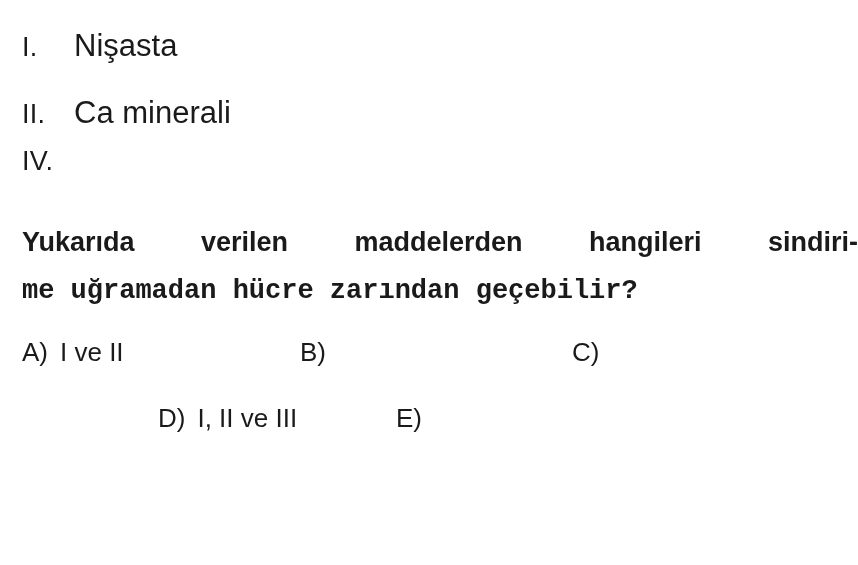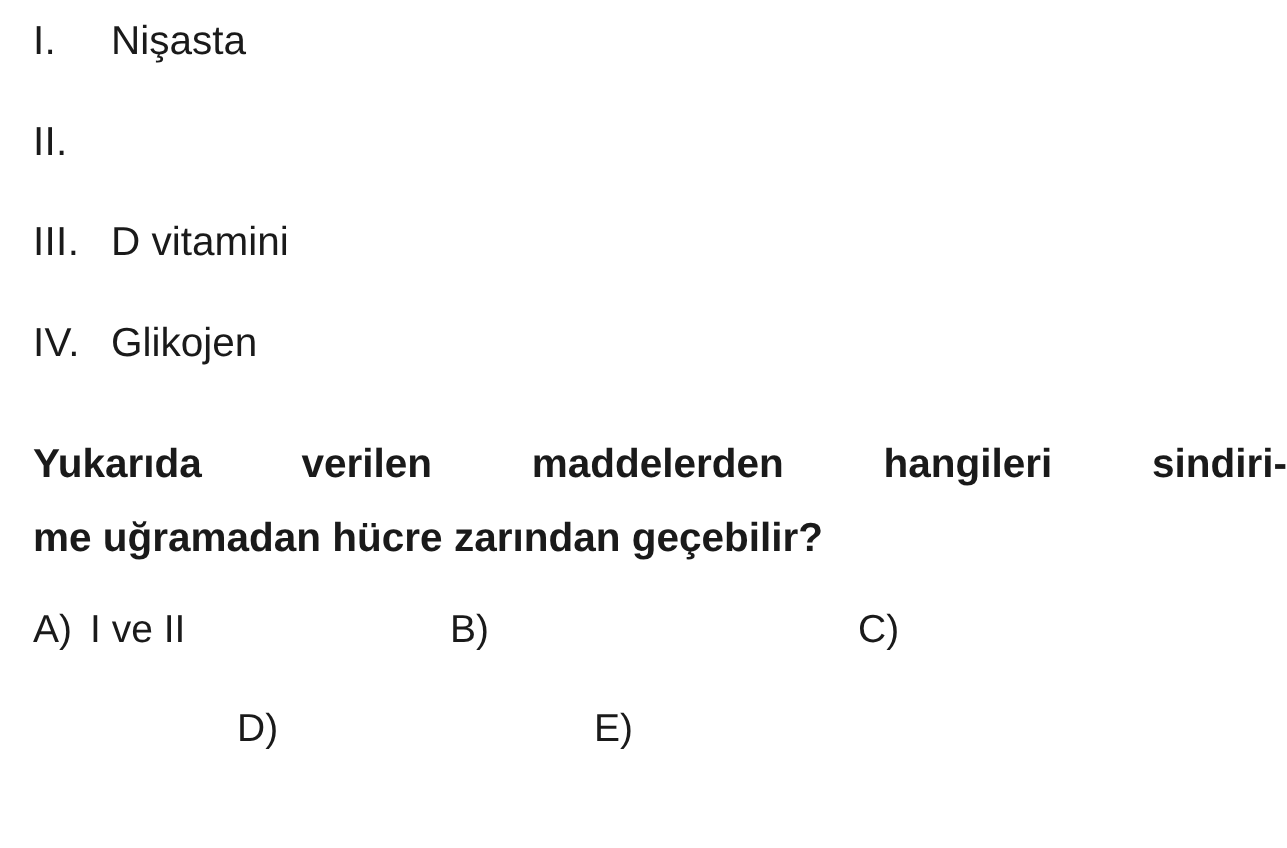--- a/index.html
+++ b/index.html
@@ -36,21 +36,22 @@
     margin-bottom: 0;
     height: 67px;
   }
   .item-num {
     width: 52px;
     flex: 0 0 52px;
     font-size: 27px;
     letter-spacing: 0.2px;
   }
   .item-text {
-    font-size: 27px;
+    font-size: 31px;
+    margin-top: 16px;
   }
 
   
   .stem {
     font-weight: bold;
     font-size: 27px;
     line-height: 1.0;
     margin-top: 14px;
     width: 836px;
   }
@@ -58,20 +59,21 @@
     display: block;
     text-align: justify;
     text-align-last: justify;
     white-space: nowrap;
     margin-bottom: 22px;
   }
   .stem-line.last {
     text-align: right;
     text-align-last: left;
     margin-bottom: 12px;
+    font-family: Liberation Mono, monospace;
   }
 
   
   .choices-row {
     display: flex;
     font-size: 26px;
     line-height: 1;
   }
   .row1 {
     margin-top: 34px;
@@ -99,28 +101,24 @@
 
 <div class="page">
 
   <ul class="items">
     <li class="item">
       <span class="item-num">I.</span>
       <span class="item-text">Nişasta</span>
     </li>
     <li class="item">
       <span class="item-num">II.</span>
-    </li>
-    <li class="item">
-      <span class="item-num">III.</span>
-      <span class="item-text">D vitamini</span>
+      <span class="item-text">Ca minerali</span>
     </li>
     <li class="item">
       <span class="item-num">IV.</span>
-      <span class="item-text">Glikojen</span>
     </li>
   </ul>
 
   <div class="stem">
     <span class="stem-line">Yukarıda verilen maddelerden hangileri sindiri-</span>
     <span class="stem-line last">me uğramadan hücre zarından geçebilir?</span>
   </div>
 
   <div class="choices-row row1">
     <div class="choice c-a">
@@ -131,19 +129,20 @@
       <span class="choice-label">B)</span>
     </div>
     <div class="choice c-c">
       <span class="choice-label">C)</span>
     </div>
   </div>
 
   <div class="choices-row row2">
     <div class="choice c-d">
       <span class="choice-label">D)</span>
+      <span class="choice-text">I, II ve III</span>
     </div>
     <div class="choice c-e">
       <span class="choice-label">E)</span>
     </div>
   </div>
 
 </div>
 
 </body></html>

